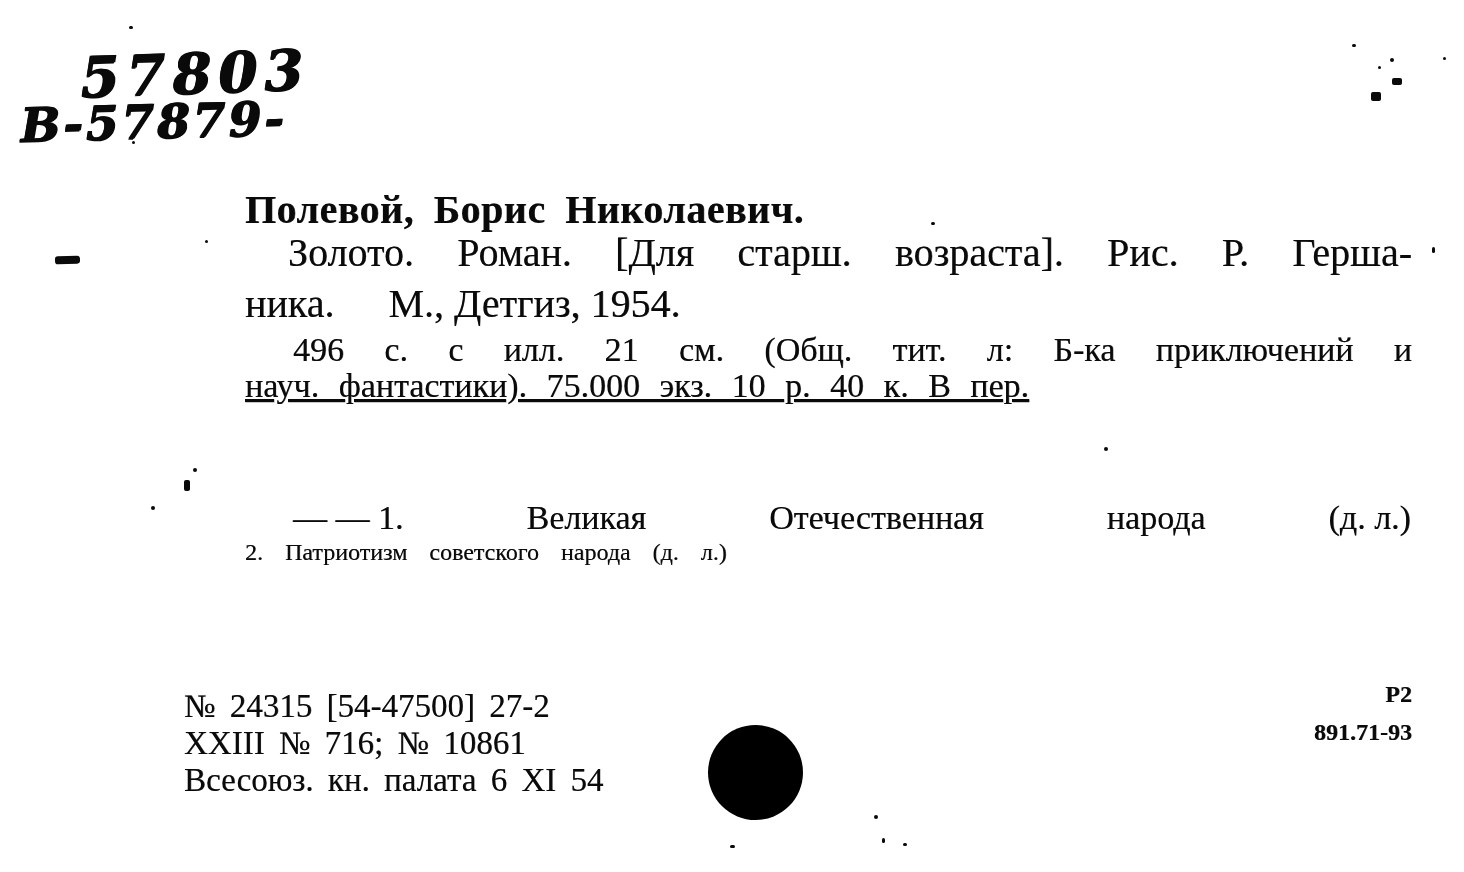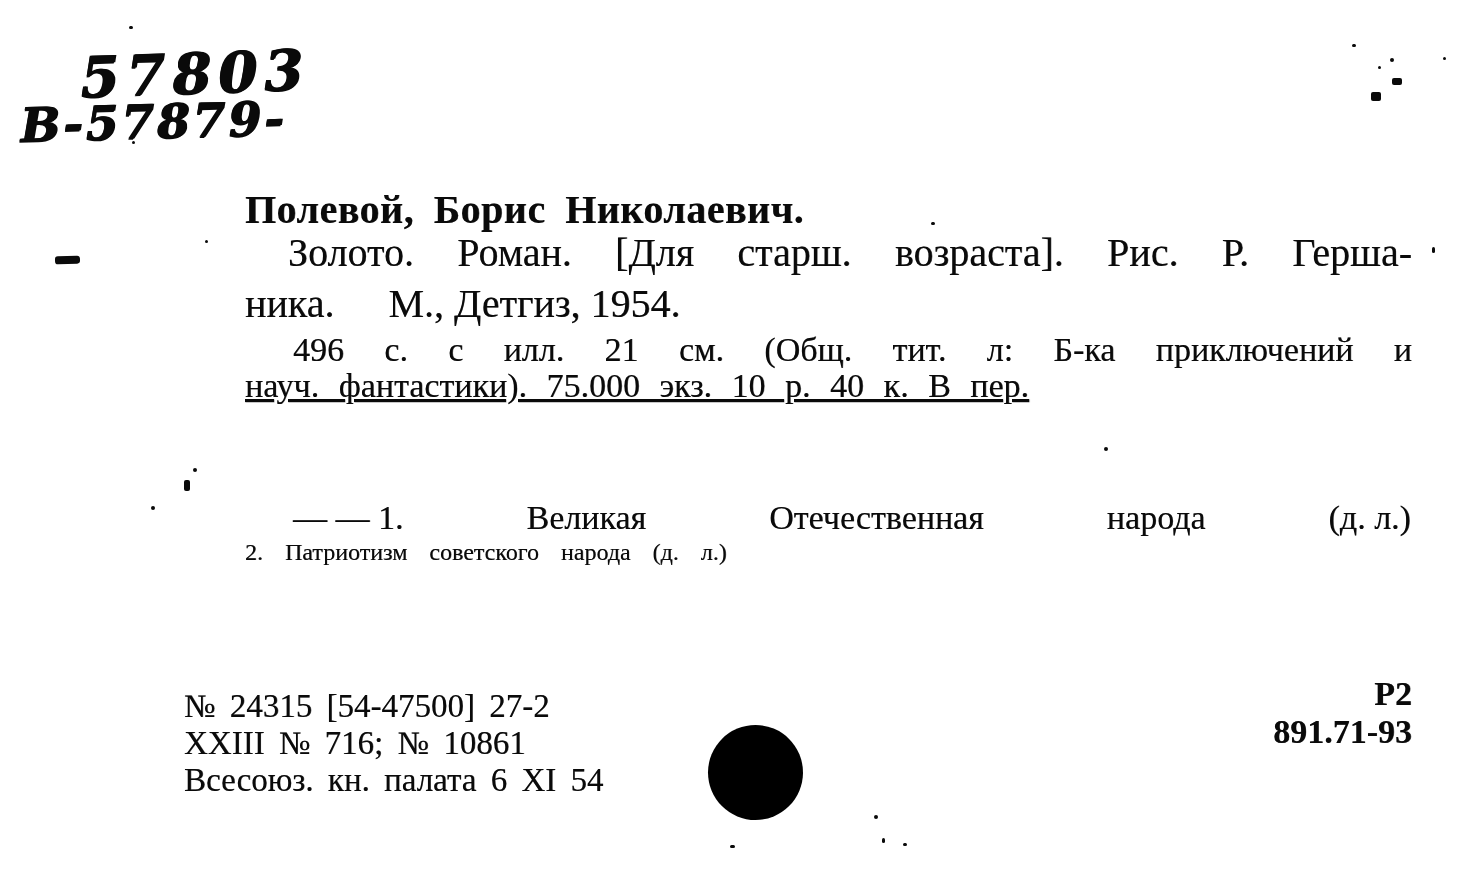--- a/index.html
+++ b/index.html
@@ -102,21 +102,21 @@
   .fl {
     left: 140px; top: 688px;
     font-size: 33px;
     font-weight: 400;
     line-height: 37px;
     word-spacing: 6px;
     margin-left: 44px;
   }
   .fr {
     right: 52px; top: 675px;
-    font-size: 34px;
+    font-size: 24px;
     font-weight: 700;
     line-height: 38px;
     text-align: right;
   }
   .hole {
     position: absolute;
     left: 708px; top: 725px;
     width: 95px; height: 95px;
     background: #000000;
     border-radius: 50%;

